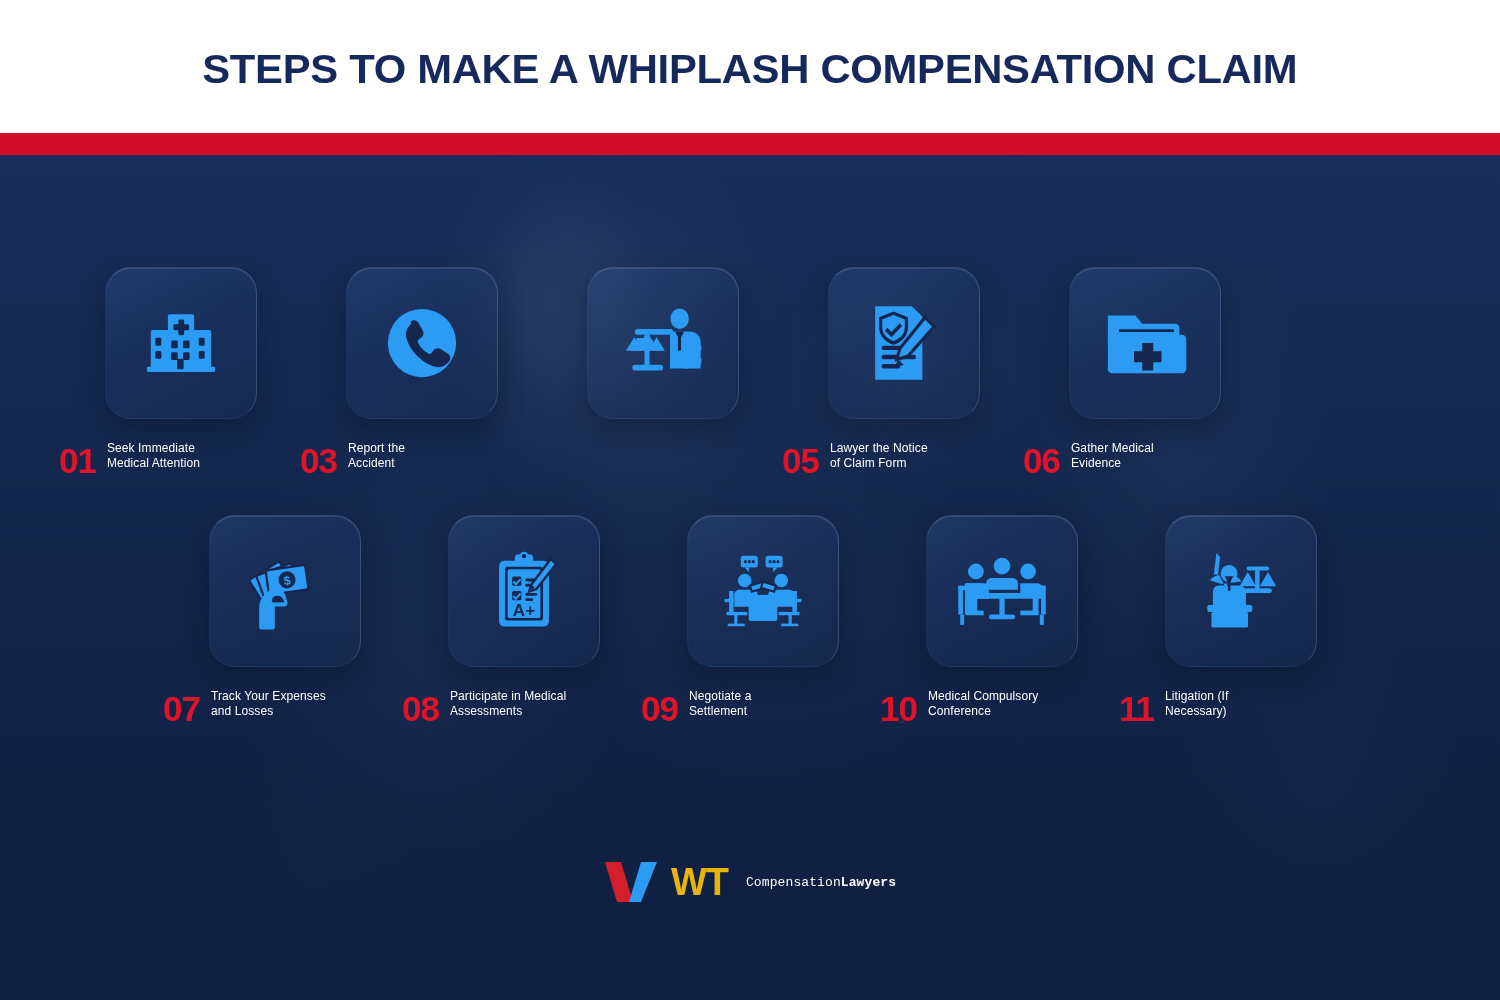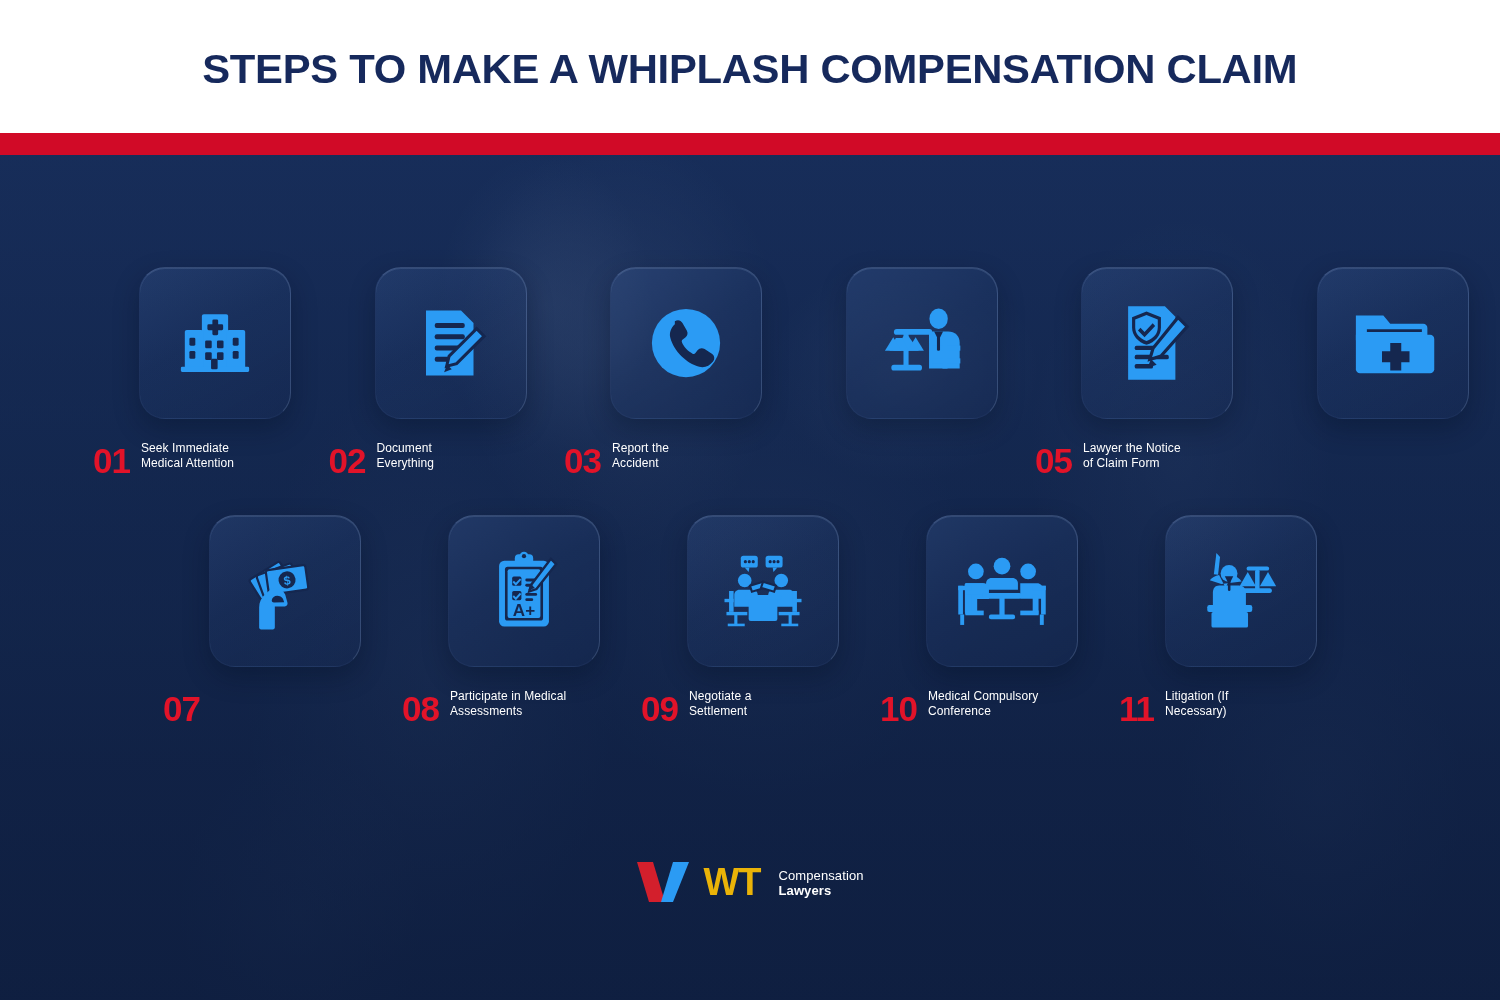--- a/index.html
+++ b/index.html
@@ -49,21 +49,21 @@
       radial-gradient(ellipse 170px 230px at 300px 760px, rgba(110,140,190,.09), rgba(0,0,0,0) 72%),
       linear-gradient(180deg, #1b3361 0%, #172c54 38%, #142649 70%, #122243 100%);
   }
   #bg-tint{
     position:absolute; inset:0;
     background:linear-gradient(180deg, rgba(18,38,80,.45) 0%, rgba(16,34,72,.62) 55%, rgba(14,30,64,.80) 100%);
   }
 
   
   .row{ position:absolute; display:flex; }
-  #row-1{ left:0; top:112px; width:1500px; justify-content:flex-start; padding-left:91px; gap:4px; }
+  #row-1{ left:0; top:112px; width:1500px; justify-content:flex-start; padding-left:57px; gap:4px; }
   #row-2{ left:0; top:360px; width:1500px; justify-content:flex-start; padding-left:161px; gap:0; }
 
   .step{
     width:237px;
     display:flex; flex-direction:column; align-items:flex-start;
     position:relative;
   }
   #row-2 .step{ width:239px; }
 
   .tile{
@@ -102,22 +102,22 @@
   #logo{
     position:absolute; left:0; top:705px; width:1500px;
     display:flex; align-items:center; justify-content:center; gap:9px;
   }
   #logo-mark{ display:block; }
   #logo-wt{
     color:#eab308; font-size:38px; font-weight:700; letter-spacing:-1px; line-height:1;
     margin-left:-2px;
   }
   #logo-words{
-    display:flex; flex-direction:column; justify-content:center;
-    margin-left:9px; margin-top:2px;
+    display:flex; flex-direction:row; justify-content:center;
+    margin-left:9px; margin-top:2px;font-family:Liberation Mono, monospace;
   }
   #logo-words span{
     color:#ffffff; font-size:13px; line-height:1.18; letter-spacing:.1px;
   }
   #logo-line2{ font-weight:700; }
 </style>
 </head>
 <body>
 
 <div id="header-band">
@@ -155,42 +155,20 @@
           </g>
         </svg>
       </div>
       <div class="caption">
         <span class="num">01</span>
         <span class="label">Seek Immediate
 Medical Attention</span>
       </div>
     </div>
 
-    <div class="step">
-      <div class="tile">
-        <svg width="80" height="80" viewBox="0 0 64 64">
-          <path fill="#2b9bf4" d="M12 6h28l10 10v42H12z"></path>
-          <g fill="#15274f">
-            <rect x="19" y="16" width="24" height="4" rx="1.6"></rect>
-            <rect x="19" y="25" width="24" height="4" rx="1.6"></rect>
-            <rect x="19" y="34" width="20" height="4" rx="1.6"></rect>
-            <rect x="19" y="43" width="14" height="4" rx="1.6"></rect>
-          </g>
-          <g>
-            <path fill="#2b9bf4" stroke="#15274f" stroke-width="2.4" d="M52.5 20.5l6 6-22 22-8 2 2-8z"></path>
-            <path fill="#15274f" d="M28.8 49.2l-2.3 6.1 6.1-2.3z"></path>
-          </g>
-        </svg>
-      </div>
-      <div class="caption">
-        <span class="num">02</span>
-        <span class="label">Document
-Everything</span>
-      </div>
-    </div>
 
     <div class="step">
       <div class="tile">
         <svg width="84" height="84" viewBox="0 0 64 64">
           <circle cx="32" cy="32" r="26" fill="#2b9bf4"></circle>
           <path fill="#15274f" d="M23.5 15.5c2.2-1.6 4.6-.8 5.8 1.3l3.3 5.7c1.1 1.9.6 4.1-1.1 5.4l-2 1.5c-.7.5-.9 1.3-.6 2.1 1.3 3.4 4.6 6.9 8.1 8.6.8.4 1.7.2 2.2-.5l1.6-2.1c1.3-1.7 3.6-2.1 5.4-.9l5.5 3.6c2 1.3 2.5 3.9.9 5.9-2.6 3.3-6.4 5.1-10.5 4-9.9-2.6-19.3-12-22-21.9-1.1-4 .6-7.8 3.4-10.4z"></path>
         </svg>
       </div>
       <div class="caption">
         <span class="num">03</span>
@@ -250,20 +228,25 @@
     <div class="step">
       <div class="tile">
         <svg width="88" height="88" viewBox="0 0 64 64">
           <path fill="#2b9bf4" d="M5 12h20l5 6h24a3 3 0 013 3v9H5z"></path>
           <rect fill="#2b9bf4" x="13" y="22" width="40" height="10" rx="2"></rect>
           <path fill="#15274f" d="M13 22h40v2H13z"></path>
           <path fill="#2b9bf4" d="M5 26h54a3 3 0 013 3v22a3 3 0 01-3 3H8a3 3 0 01-3-3z"></path>
           <path fill="#15274f" d="M30 32h8v6h6v8h-6v6h-8v-6h-6v-8h6z"></path>
         </svg>
       </div>
+      <div class="caption">
+        <span class="num">06</span>
+        <span class="label">Gather Medical
+Evidence</span>
+      </div>
     </div>
 
   </div>
 
   <div class="row" id="row-2">
 
     <div class="step">
       <div class="tile">
         <svg width="88" height="88" viewBox="0 0 64 64">
           <g fill="#2b9bf4" stroke="#15274f" stroke-width="1.6">
@@ -274,20 +257,22 @@
           <g transform="rotate(-8 33 24)">
             <circle cx="33.5" cy="24" r="6.2" fill="#15274f"></circle>
             <text x="33.5" y="27.6" font-family="Liberation Sans, sans-serif" font-size="9" font-weight="700" fill="#2b9bf4" text-anchor="middle">$</text>
           </g>
           <path fill="#2b9bf4" d="M27 31c2.6 0 4.6 1.6 5.2 3.8l1.6 5.8c.4 1.4-.6 2.6-2 2.6h-7.2v15.4c0 .8-.6 1.4-1.4 1.4h-8.6c-.8 0-1.4-.6-1.4-1.4V44c0-4 1.5-7.2 4.4-9.7l3.2-2.8c.9-.8 1.6-1.1 2.8-1.1z"></path>
           <path fill="#15274f" d="M26.3 35.4c1.8 0 3.3.6 4.2 2.2l.9 2.6-7.4.2c-1.2 0-1.8-.8-1.6-1.8.3-1.9 2-3.2 3.9-3.2z"></path>
         </svg>
       </div>
       <div class="caption">
         <span class="num">07</span>
+        <span class="label">Track Your Expenses
+and Losses</span>
       </div>
     </div>
 
     <div class="step">
       <div class="tile">
         <svg width="84" height="84" viewBox="0 0 64 64">
           <rect x="13" y="9" width="38" height="50" rx="4" fill="#2b9bf4"></rect>
           <rect x="17.5" y="13.5" width="29" height="41" rx="2" fill="#15274f"></rect>
           <rect x="19.5" y="15.5" width="25" height="37" rx="1.5" fill="#2b9bf4"></rect>
           <rect x="25" y="4" width="14" height="8" rx="3" fill="#2b9bf4"></rect>

